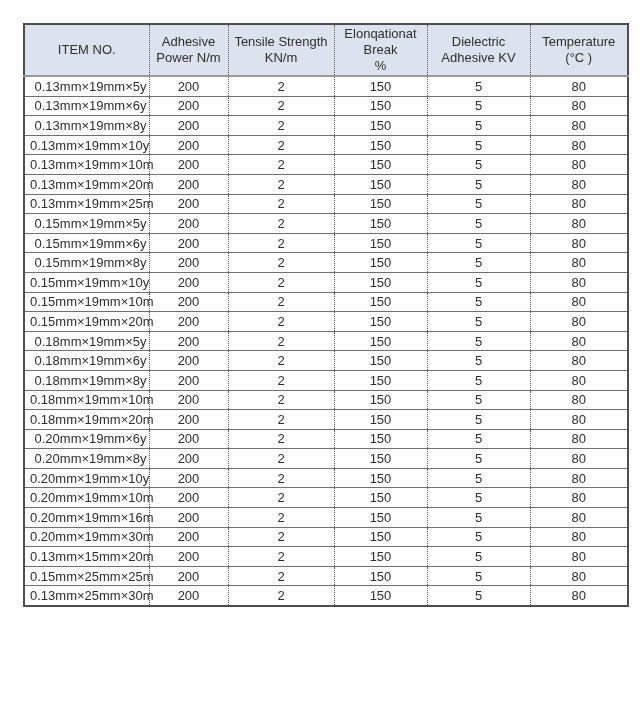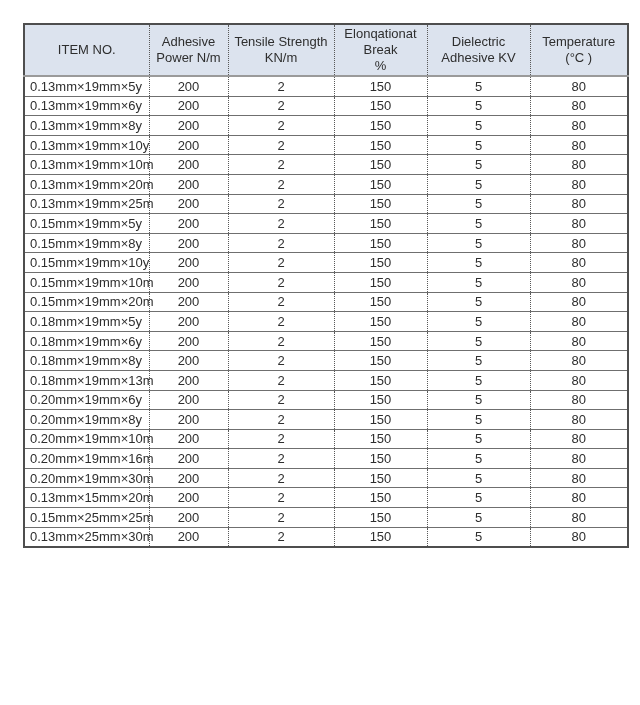--- a/index.html
+++ b/index.html
@@ -41,21 +41,21 @@
     vertical-align: middle;
     padding: 0 2px;
     border-top: 1px solid var(--border-row, #6f6f6f);
   }
   .spec-table tbody tr:first-child td { border-top: none; }
   .spec-table th + th,
   .spec-table td + td {
     border-left: 1px dotted var(--border-col, #585858);
   }
   .spec-table td.col-item {
-    text-align: left;
+    text-align: right;
     padding-left: 5px;
   }
 </style>
 </head>
 <body>
 
 <table class="spec-table">
   <colgroup>
     <col style="width:125px">
     <col style="width:79px">
@@ -139,20 +139,28 @@
       </tr>
       <tr>
         <td class="col-item">0.15mm×19mm×5y</td>
         <td>200</td>
         <td>2</td>
         <td>150</td>
         <td>5</td>
         <td>80</td>
       </tr>
       <tr>
+        <td class="col-item">0.15mm×19mm×6y</td>
+        <td>200</td>
+        <td>2</td>
+        <td>150</td>
+        <td>5</td>
+        <td>80</td>
+      </tr>
+      <tr>
         <td class="col-item">0.15mm×19mm×8y</td>
         <td>200</td>
         <td>2</td>
         <td>150</td>
         <td>5</td>
         <td>80</td>
       </tr>
       <tr>
         <td class="col-item">0.15mm×19mm×10y</td>
         <td>200</td>
@@ -195,37 +203,53 @@
       </tr>
       <tr>
         <td class="col-item">0.18mm×19mm×8y</td>
         <td>200</td>
         <td>2</td>
         <td>150</td>
         <td>5</td>
         <td>80</td>
       </tr>
       <tr>
-        <td class="col-item">0.18mm×19mm×13m</td>
+        <td class="col-item">0.18mm×19mm×10m</td>
+        <td>200</td>
+        <td>2</td>
+        <td>150</td>
+        <td>5</td>
+        <td>80</td>
+      </tr>
+      <tr>
+        <td class="col-item">0.18mm×19mm×20m</td>
         <td>200</td>
         <td>2</td>
         <td>150</td>
         <td>5</td>
         <td>80</td>
       </tr>
       <tr>
         <td class="col-item">0.20mm×19mm×6y</td>
         <td>200</td>
         <td>2</td>
         <td>150</td>
         <td>5</td>
         <td>80</td>
       </tr>
       <tr>
         <td class="col-item">0.20mm×19mm×8y</td>
+        <td>200</td>
+        <td>2</td>
+        <td>150</td>
+        <td>5</td>
+        <td>80</td>
+      </tr>
+      <tr>
+        <td class="col-item">0.20mm×19mm×10y</td>
         <td>200</td>
         <td>2</td>
         <td>150</td>
         <td>5</td>
         <td>80</td>
       </tr>
       <tr>
         <td class="col-item">0.20mm×19mm×10m</td>
         <td>200</td>
         <td>2</td>

